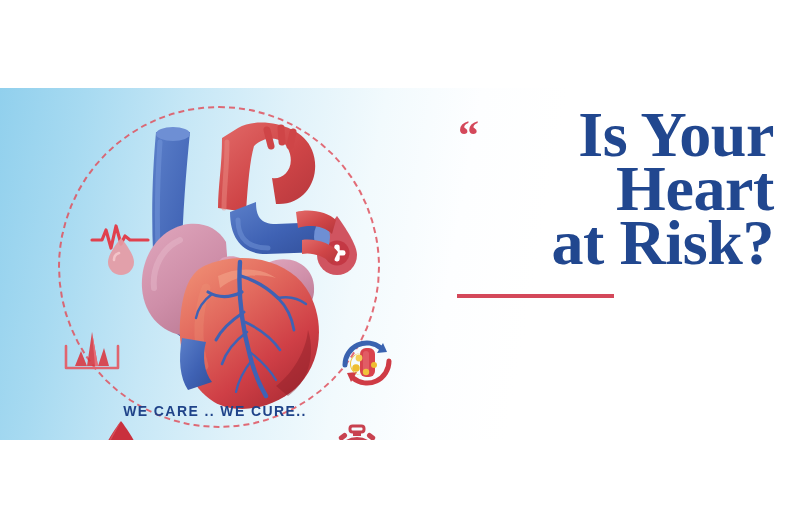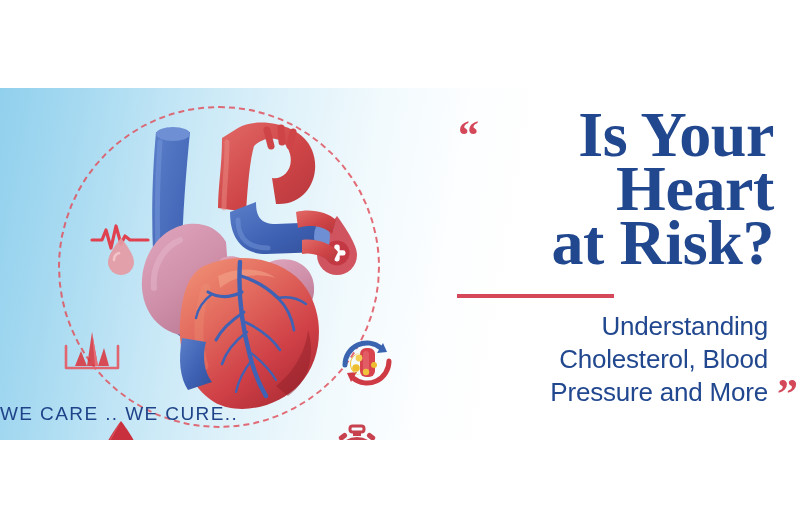--- a/index.html
+++ b/index.html
@@ -78,25 +78,25 @@
     height: 310px;
   }
   #heart-wrap svg { display: block; width: 100%; height: 100%; }
 
   
   #tagline {
     position: absolute;
     left: 0;
     top: 315px;
     width: 430px;
-    text-align: left;
+    text-align: center;
     color: #1f4389;
     font-family: "Liberation Sans", sans-serif;
-    font-size: 19px;
-    font-weight: normal;
+    font-size: 14px;
+    font-weight: bold;
     letter-spacing: 1.4px;
   }
 
   
   #text-panel {
     position: absolute;
     left: 430px;
     top: 0;
     width: 370px;
     height: 352px;
@@ -341,21 +341,15 @@
 
     <div id="headline-block">
       <span id="quote-open">“</span>
       <h1 id="headline">Is Your
 Heart
 at Risk?</h1>
     </div>
 
     <div id="divider"></div>
 
-    <div id="subhead-block">
-      <p id="subhead">Understanding
-Cholesterol, Blood
-Pressure and More</p>
-      <span id="quote-close">”</span>
-    </div>
 
   </div>
 </div>
 
 </body></html>

